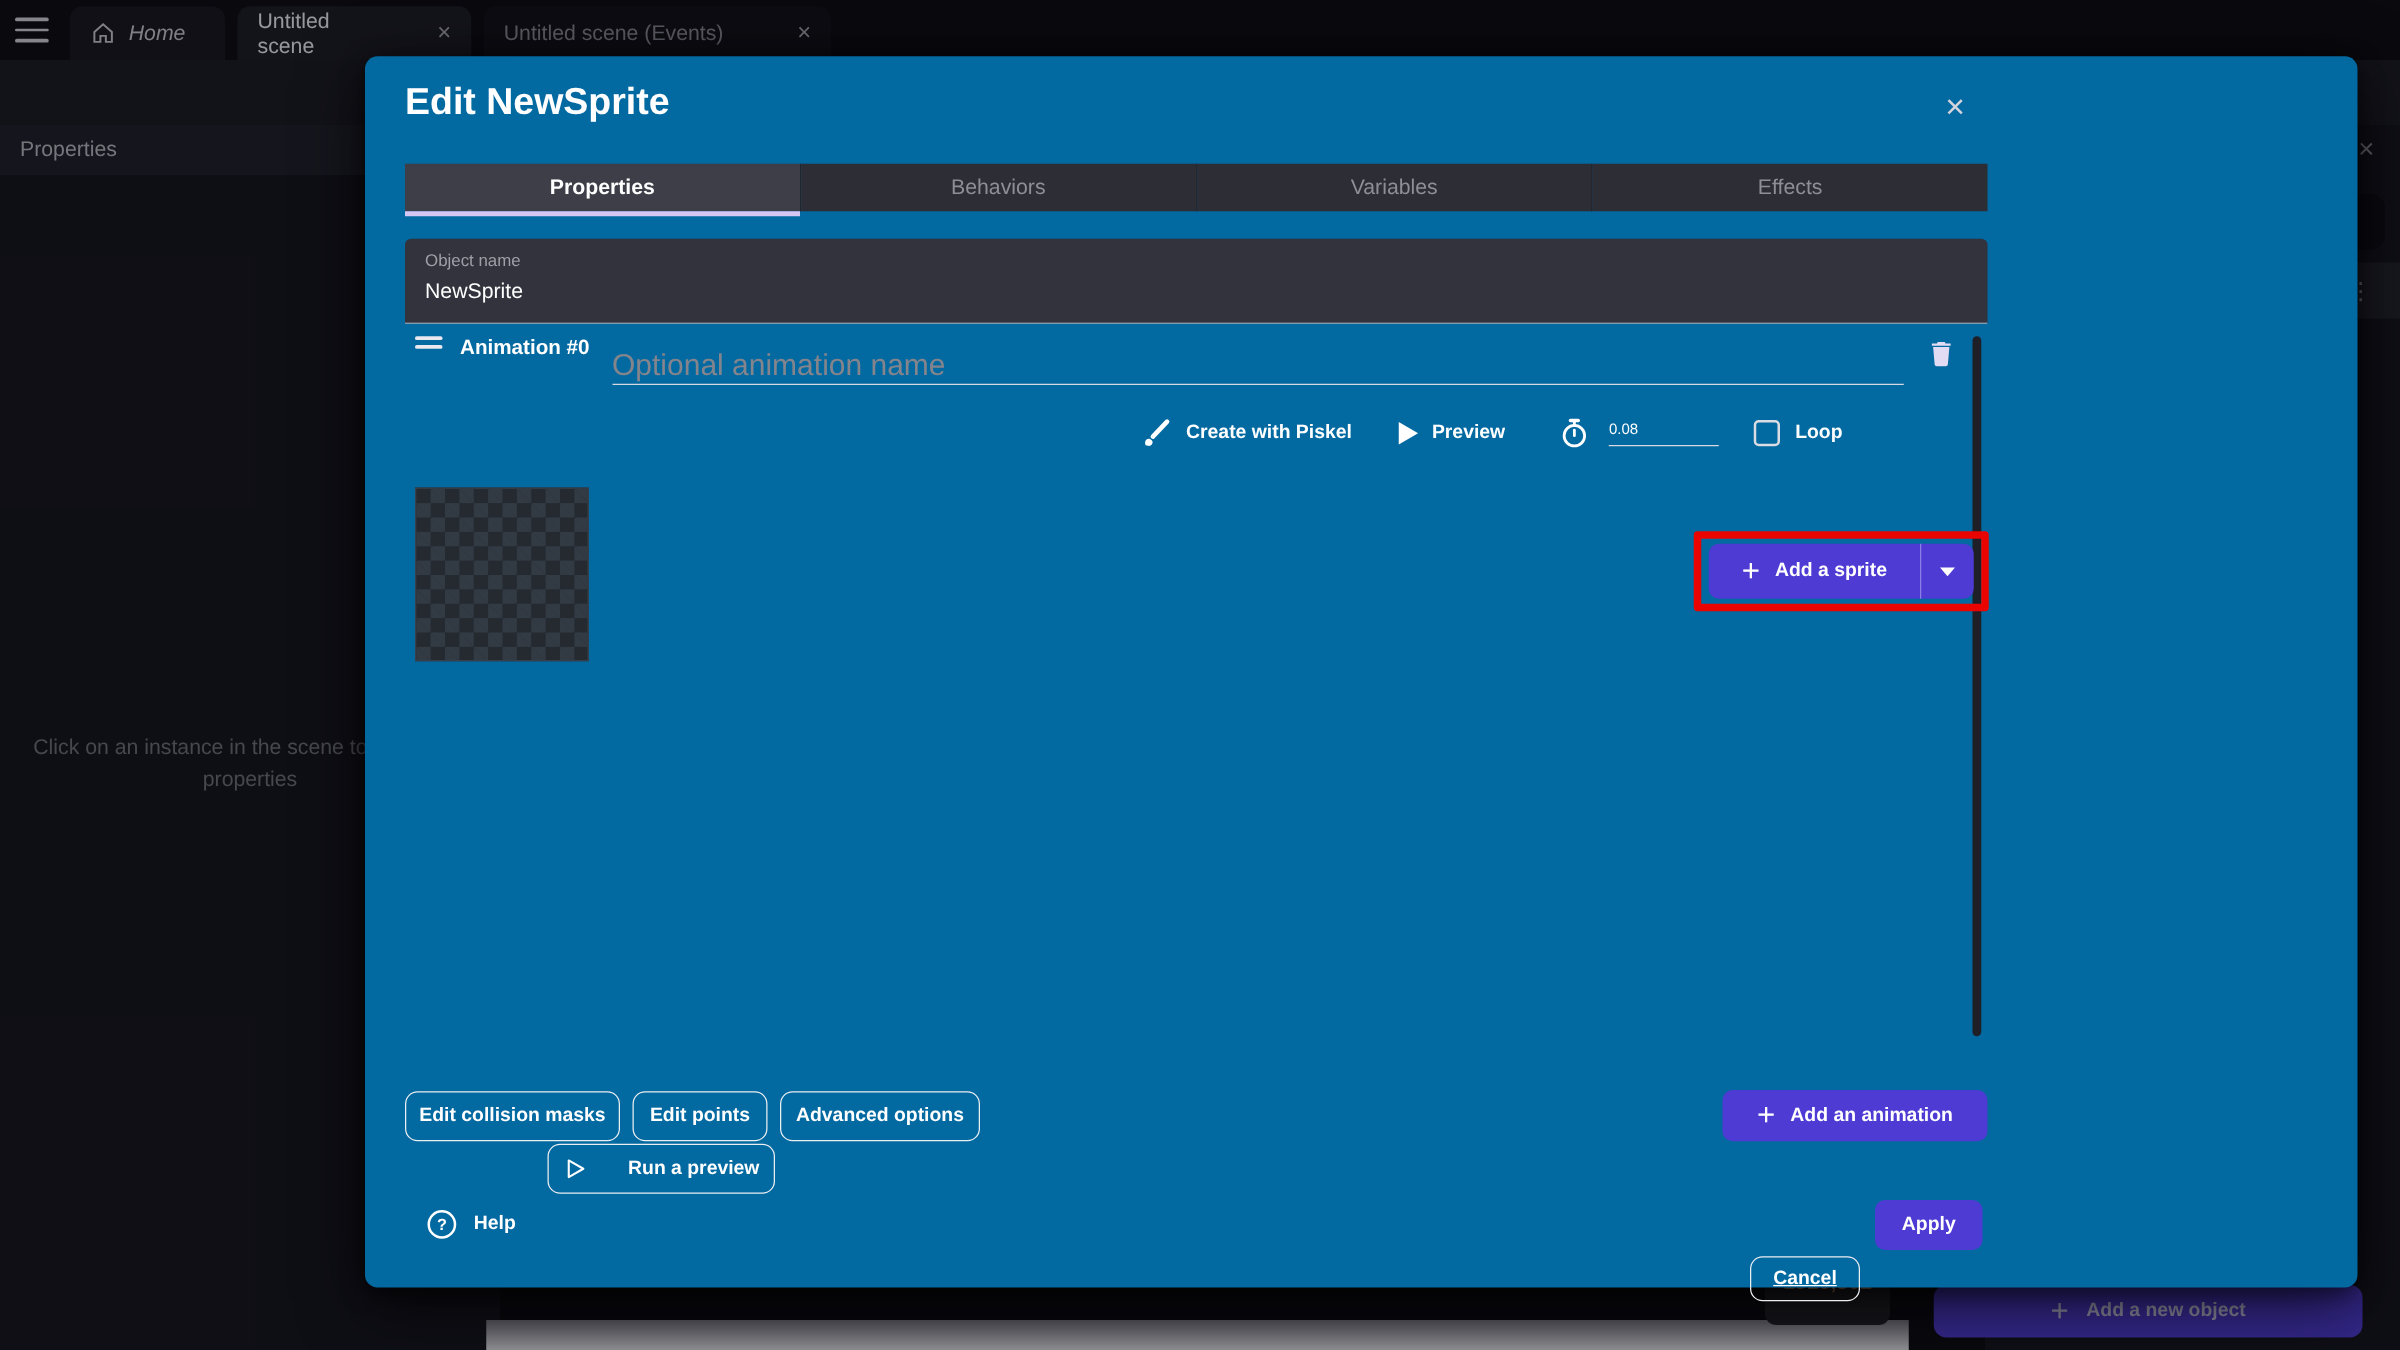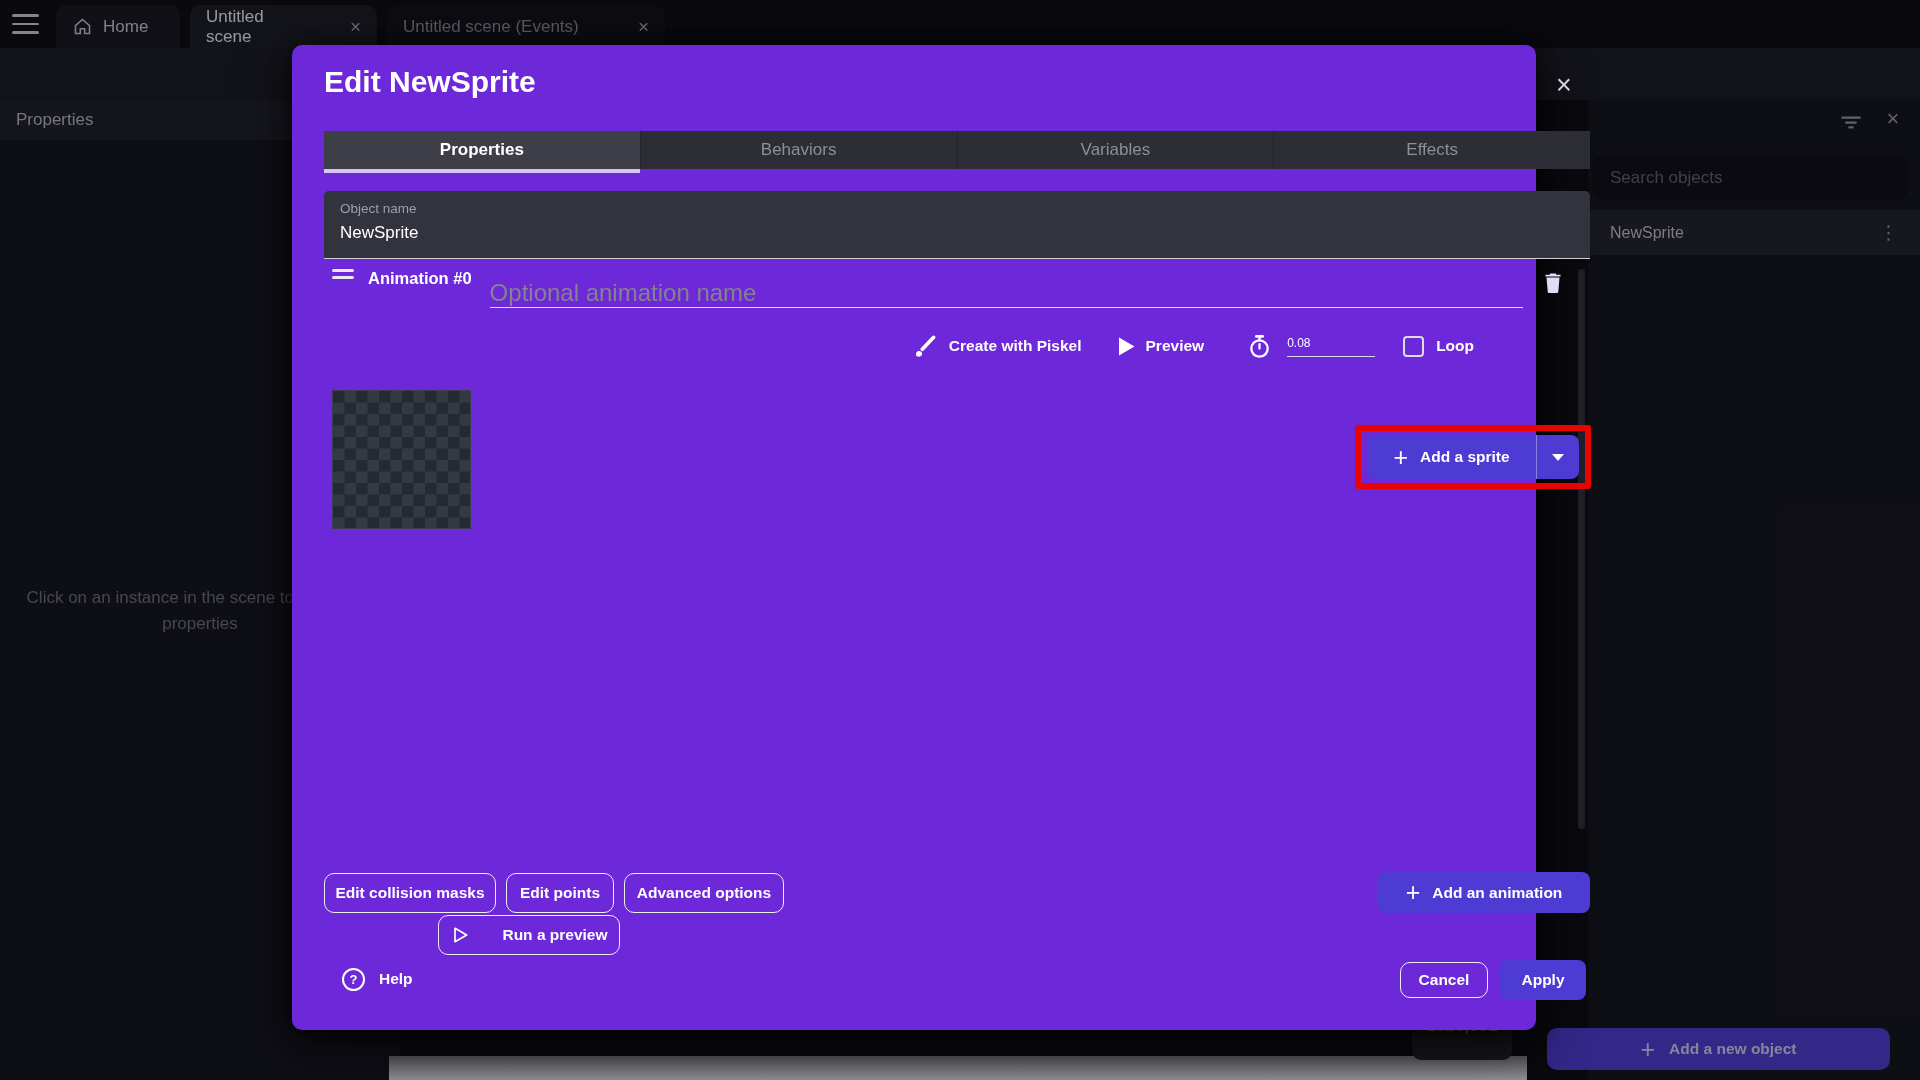--- a/index.html
+++ b/index.html
@@ -6,21 +6,21 @@
   html,body { width:1920px; height:1080px; background:#0a0a0f; }
   body { font-family:"Liberation Sans", sans-serif; }
   .screen { position:relative; width:1920px; height:1080px; overflow:hidden; background:#0a0a0f; }
   .abs { position:absolute; }
 
   
   .topbar { left:0; top:0; width:1920px; height:48px; background:#0a0a0f; }
   .hamburger { left:12px; top:14px; width:27px; height:20px; display:flex; flex-direction:column; justify-content:space-between; cursor:pointer; }
   .hamburger span { display:block; height:2.6px; background:#d2d2d8; border-radius:2px; }
   .toptab { top:5px; height:43px; display:flex; align-items:center; gap:10px; padding:0 16px; border-radius:10px 10px 0 0; font-size:17px; }
-  .tab-home { left:56px; width:124px; background:#15151c; color:#c9c9cf; }
+  .tab-home { left:56px; width:124px; background:#15151c; color:#c9c9cf;font-style:italic; }
   .tab-scene { left:190px; width:187px; background:#1b1b23; color:#eef0f4;gap:40px; }
   .tab-events { left:387px; width:278px; background:#0f0f15; color:#8b8b93; }
   .tabclose { font-size:19px; font-weight:300; color:#a9a9b1; margin-left:auto; line-height:1; }
 
   
   .toolbar { left:0; top:48px; width:1920px; height:52px; background:#191921; }
   .ticon { top:61px; width:28px; height:28px; color:#b9b9c1; display:flex; align-items:center; justify-content:center; }
   .ticon.dim { color:#8f8f97; }
   .vsep { top:59px; width:1px; height:32px; background:#33333c; }
 
@@ -43,21 +43,21 @@
   
   .canvas-sliver { left:389px; top:1056px; width:1138px; height:24px; background:linear-gradient(180deg,#7e7e86 0%,#e8e8ec 100%); }
   .coords-badge { left:1412px; top:1016px; width:100px; height:44px; background:#202025; border-radius:9px; display:flex; align-items:flex-start; justify-content:center; padding-bottom:7px; color:#c9935f; font-size:17px; font-weight:bold; }
   .add-new-object { left:1547px; top:1028px; width:343px; height:42px; background:#4e3bd4; border-radius:10px; display:flex; align-items:center; justify-content:center; gap:14px; color:#d6d2ee; font-size:15.5px; font-weight:bold; cursor:pointer; }
   .plus-glyph { font-size:25px; font-weight:300; line-height:1; }
 
   
   .scrim { left:0; top:0; width:1920px; height:1080px; background:rgba(8,8,14,0.38); z-index:5; }
 
   
-  .dialog { left:292px; top:45px; width:1244px; height:985px; background:#6d28d9; border-radius:10px; z-index:10; box-shadow:0 14px 52px rgba(0,0,0,.65), 0 4px 18px rgba(0,0,0,.5); }
+  .dialog { left:292px; top:45px; width:1594px; height:985px; background:#0369a1; border-radius:10px; z-index:10; box-shadow:0 14px 52px rgba(0,0,0,.65), 0 4px 18px rgba(0,0,0,.5); }
   .dlg-title { left:32px; top:20px; font-size:30px; font-weight:bold; color:#ffffff; }
   .dlg-close { left:1256px; top:24px; width:32px; height:32px; color:#d4d4dc; font-size:27px; font-weight:300; text-align:center; line-height:32px; cursor:pointer; }
 
   .dtabs { left:32px; top:86px; width:1266px; height:38px; display:flex; }
   .dtab { flex:1; display:flex; align-items:center; justify-content:center; font-size:17px; color:#8e8e97; background:#2d2d36; border-right:1px solid #24242c; position:relative; cursor:pointer; }
   .dtab:last-child { border-right:none; }
   .dtab.active { background:#3e3e48; color:#ffffff; font-weight:bold; }
   .dtab.active::after { content:""; position:absolute; left:0; right:0; bottom:-4px; height:4px; background:#d6c6f4; }
 
   .objfield { left:32px; top:146px; width:1266px; height:68px; background:#33333d; border-radius:5px 5px 0 0; border-bottom:1px solid #cfcfd8; padding:10px 16px; }
@@ -101,21 +101,21 @@
 
   .act-ecm { left:32px; top:828px; width:172px; }
   .act-ep  { left:214px; top:828px; width:108px; }
   .act-ao  { left:332px; top:828px; width:160px; }
   .act-add-anim { left:1086px; top:827px; width:212px; height:41px; }
 
   .help-wrap { left:50px; top:920px; height:28px; display:flex; align-items:center; gap:14px; color:#ffffff; cursor:pointer; }
   .help-circle { width:23px; height:23px; border:2.2px solid #ffffff; border-radius:50%; display:flex; align-items:center; justify-content:center; font-size:13px; font-weight:bold; }
   .help-label { font-size:15.5px; font-weight:bold; }
   .run-preview { left:146px; top:870px; width:182px; height:40px;gap:32px; }
-  .btn-cancel { left:1108px; top:917px; width:88px; height:36px; }
+  .btn-cancel { left:1108px; top:960px; width:88px; height:36px;text-decoration:underline; }
   .btn-apply { left:1208px; top:915px; width:86px; height:40px; }
 
   svg { display:block; }
 </style>
 </head>
 <body>
 
 <div class="screen">
 
   <div class="abs topbar">

